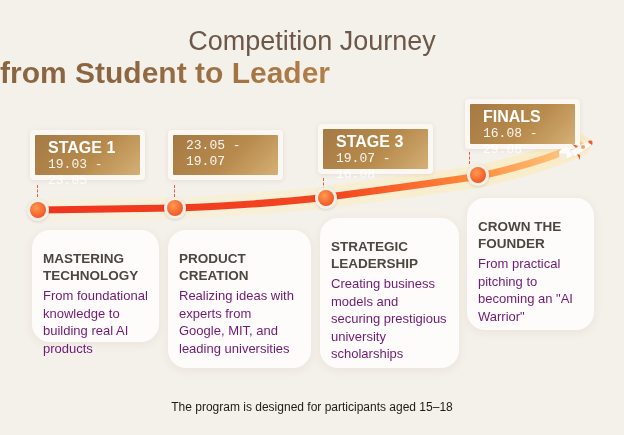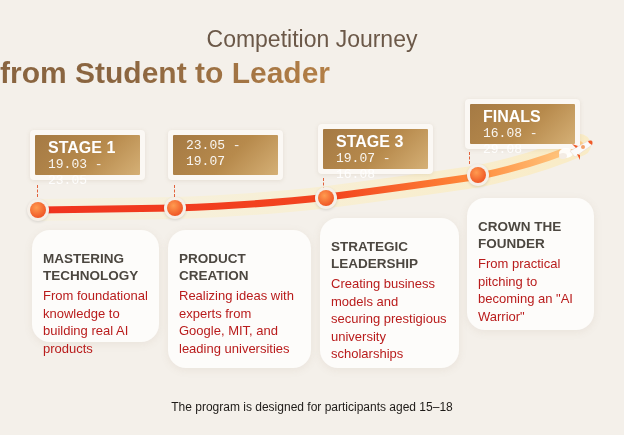--- a/index.html
+++ b/index.html
@@ -4,21 +4,21 @@
 <style>
   html, body { margin:0; padding:0; }
   body {
     width:624px; height:435px; overflow:hidden;
     background:#f4f0ea;
     font-family:"Liberation Sans", sans-serif;
     position:relative;
   }
   .title1 {
     position:absolute; left:0; width:624px; top:26px;
-    text-align:center; font-size:23px; color:#6b5848;
+    text-align:center; font-size:27px; color:#6b5848;
   }
   .title2 {
     position:absolute; left:0; width:584px; top:56px;
     text-align:left; font-size:30px; font-weight:bold;
     background:linear-gradient(90deg,#8a6540 20%,#c98d4a 75%);
     -webkit-background-clip:text; background-clip:text; color:transparent;
   }
   .track { position:absolute; left:0; top:0; width:624px; height:435px; }
   .stage {
     position:absolute; width:115px; height:50px;
@@ -47,21 +47,21 @@
   }
   .card {
     position:absolute; background:#fdfcfa; border-radius:18px;
     box-shadow:0 2px 8px rgba(150,120,90,0.10);
     padding:20px 11px; box-sizing:border-box;
   }
   .card-title {
     font-weight:bold; font-size:13.5px; line-height:17px; color:#4c4740;
     margin-bottom:3px;
   }
-  .card-desc { font-size:13px; line-height:17.5px; color:#b91c1c; }
+  .card-desc { font-size:13px; line-height:17.5px; color:#701a75; }
   .footer {
     position:absolute; left:0; width:624px; top:400px;
     text-align:center; font-size:12px; color:#1e1b18;
   }
   .rocket { position:absolute; left:558px; top:133px; width:40px; height:30px; }
 </style>
 </head>
 <body>
 
 <div class="title1">Competition Journey</div>

